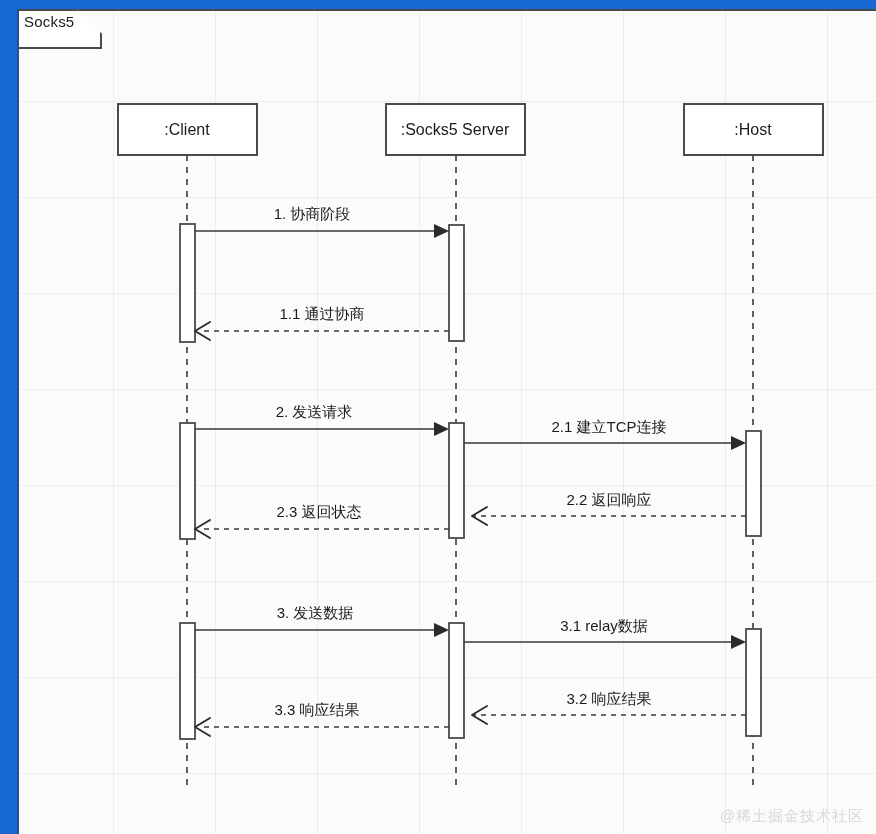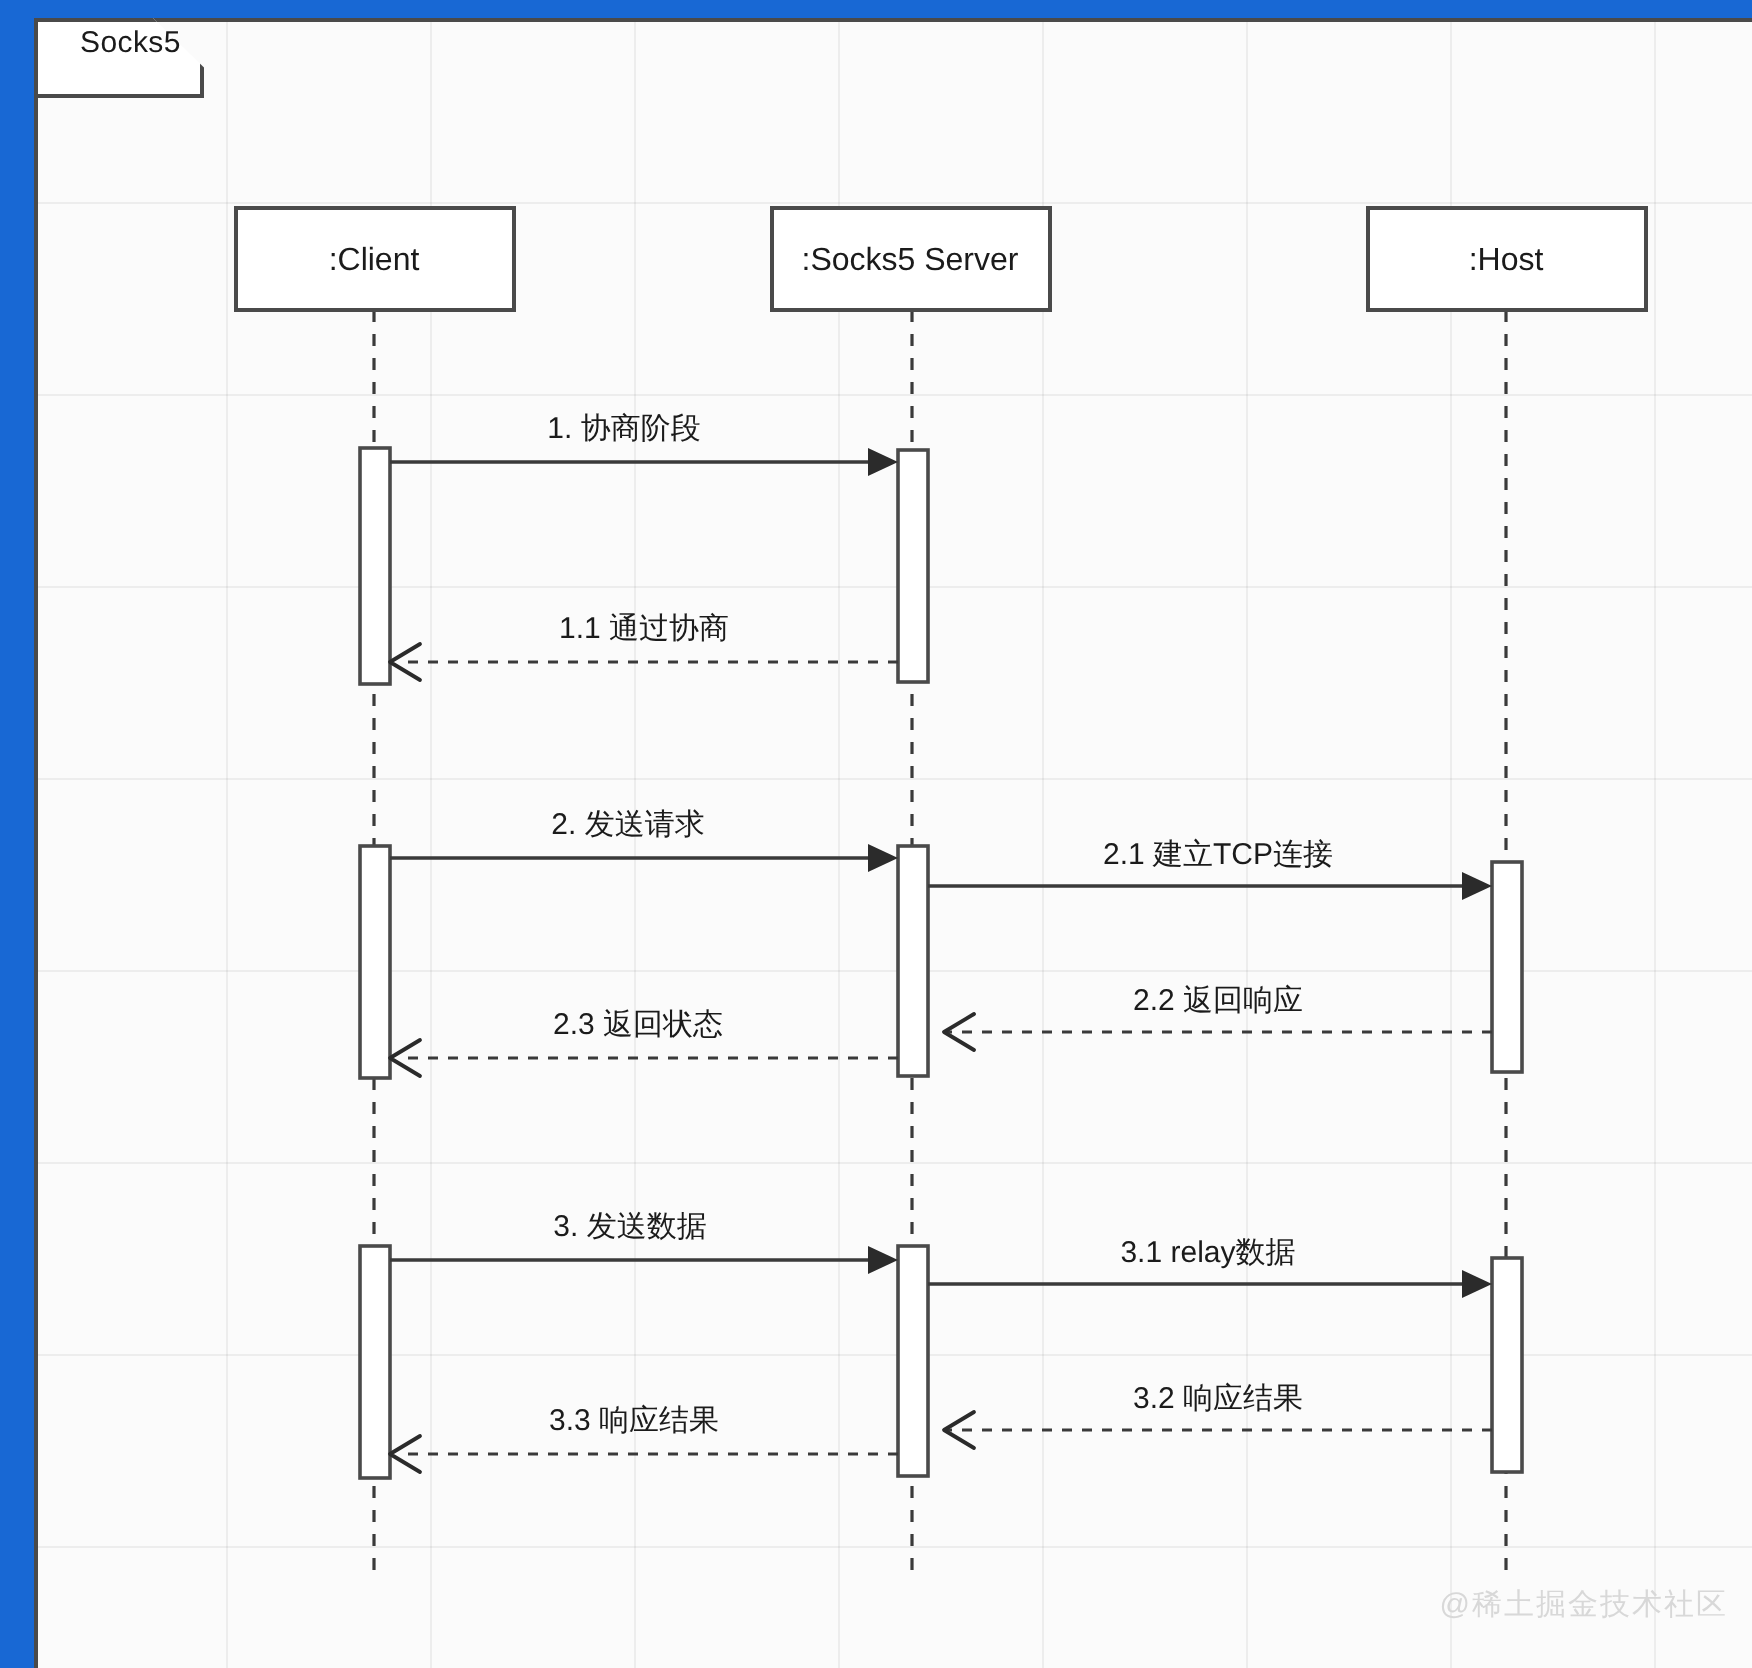--- a/index.html
+++ b/index.html
@@ -63,21 +63,21 @@
     -webkit-clip-path: polygon(0 0, 70% 0, 100% 62%, 100% 100%, 0 100%);
   }
   #frame-tab-inner {
     position: absolute;
     left: 0px;
     top: 0px;
     width: 85px;
     height: 24px;
     display: flex;
     align-items: center;
-    padding-left: 23px;
+    padding-left: 7px;
     box-sizing: border-box;
     font-size: 15px;
     color: #1b1b1b;
     letter-spacing: 0.2px;
   }
   svg#diagram {
     position: absolute;
     left: 0;
     top: 0;
   }
@@ -126,21 +126,21 @@
   }
   .msg-label {
     font-family: "Liberation Sans", "DejaVu Sans", sans-serif;
     font-size: 15px;
     fill: #1b1b1b;
     text-anchor: middle;
   }
   #watermark {
     position: absolute;
     right: 12px;
-    bottom: 22px;
+    bottom: 8px;
     font-size: 15px;
     color: #d8d8d8;
     letter-spacing: 1px;
     user-select: none;
   }
 </style>
 </head>
 <body>
 
 <div id="app">

